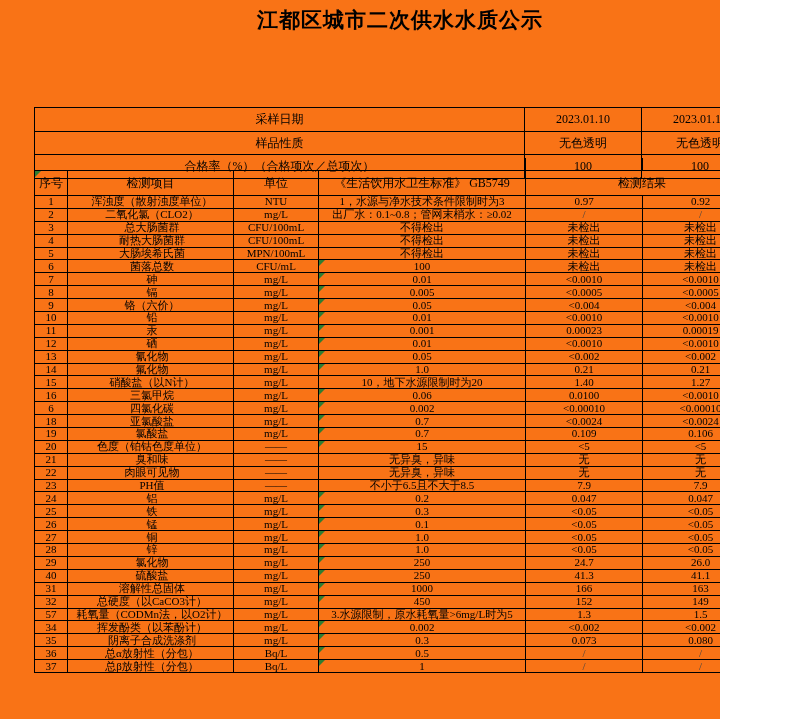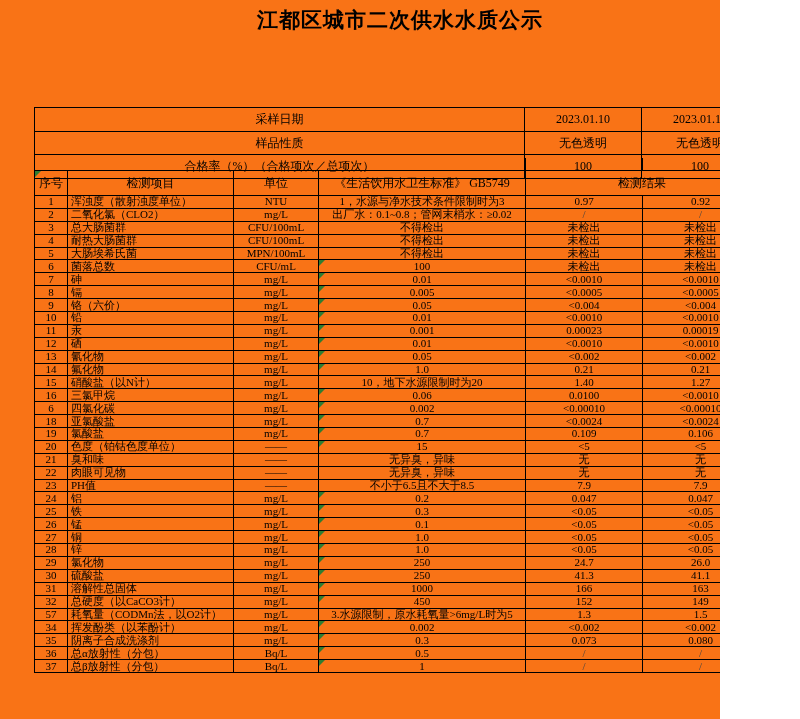--- a/index.html
+++ b/index.html
@@ -19,21 +19,21 @@
   #summary{position:absolute;left:34px;top:63px;width:724px;margin-top:44px;}
   #summary td{height:22.7px;text-align:center;font-size:12px;}
   
   #gap{position:absolute;left:34px;top:158px;width:722px;height:12px;
        border-left:1px solid var(--border);border-right:1px solid var(--border);}
   #gap .vline{position:absolute;top:0;width:0;height:12px;border-left:1px solid var(--border);}
   
   #main{position:absolute;left:34px;top:170px;width:724px;}
   #main thead td{height:24px;text-align:center;font-size:12px;}
   #main tbody td{height:11.9px;text-align:center;font-size:11px;line-height:1;}
-  #main tbody td.item{text-align:left;padding-left:3px;}
+  #main tbody td.item{text-align:center;padding-left:3px;}
   td.rel{position:relative;}
   .corner-mark{position:absolute;top:0;left:0;width:0;height:0;
                border-top:6px solid var(--green);border-right:6px solid transparent;}
   .slash{color:#444;}
 </style>
 </head>
 <body>
 
 <div id="page">
 
@@ -315,21 +315,21 @@
     </tr>
         <tr>
       <td>29</td>
       <td class="item">氯化物</td>
       <td>mg/L</td>
       <td class="rel">250<span class="corner-mark"></span></td>
       <td>24.7</td>
       <td>26.0</td>
     </tr>
         <tr>
-      <td>30</td>
+      <td>40</td>
       <td class="item">硫酸盐</td>
       <td>mg/L</td>
       <td class="rel">250<span class="corner-mark"></span></td>
       <td>41.3</td>
       <td>41.1</td>
     </tr>
         <tr>
       <td>31</td>
       <td class="item">溶解性总固体</td>
       <td>mg/L</td>

